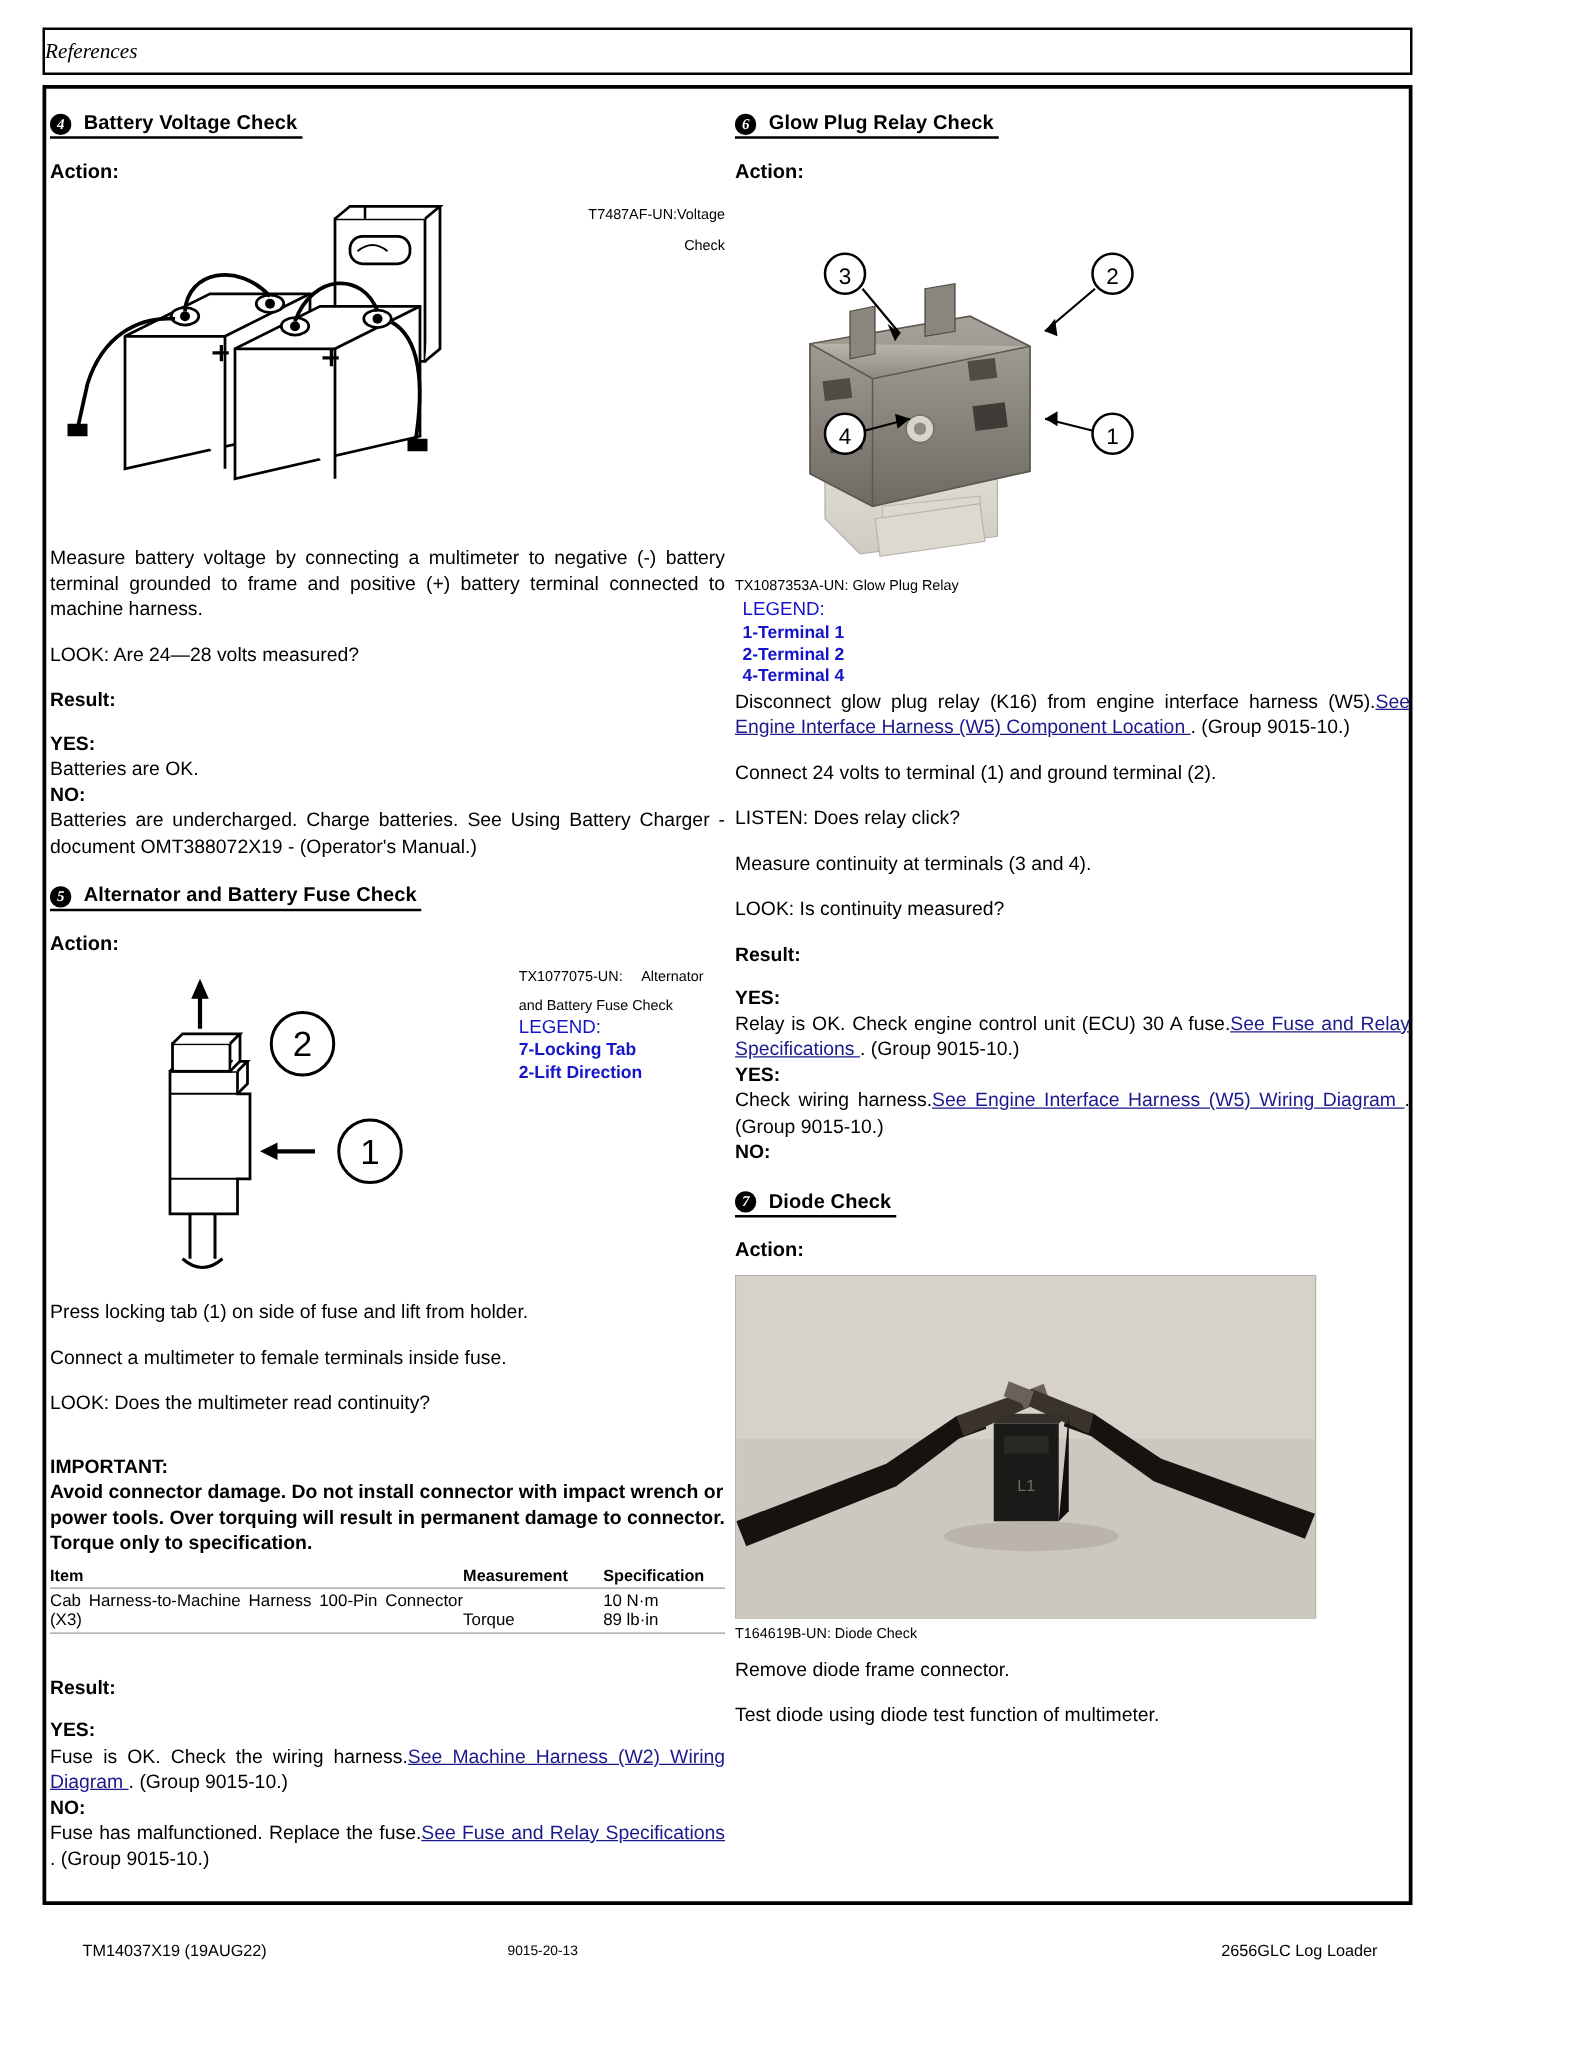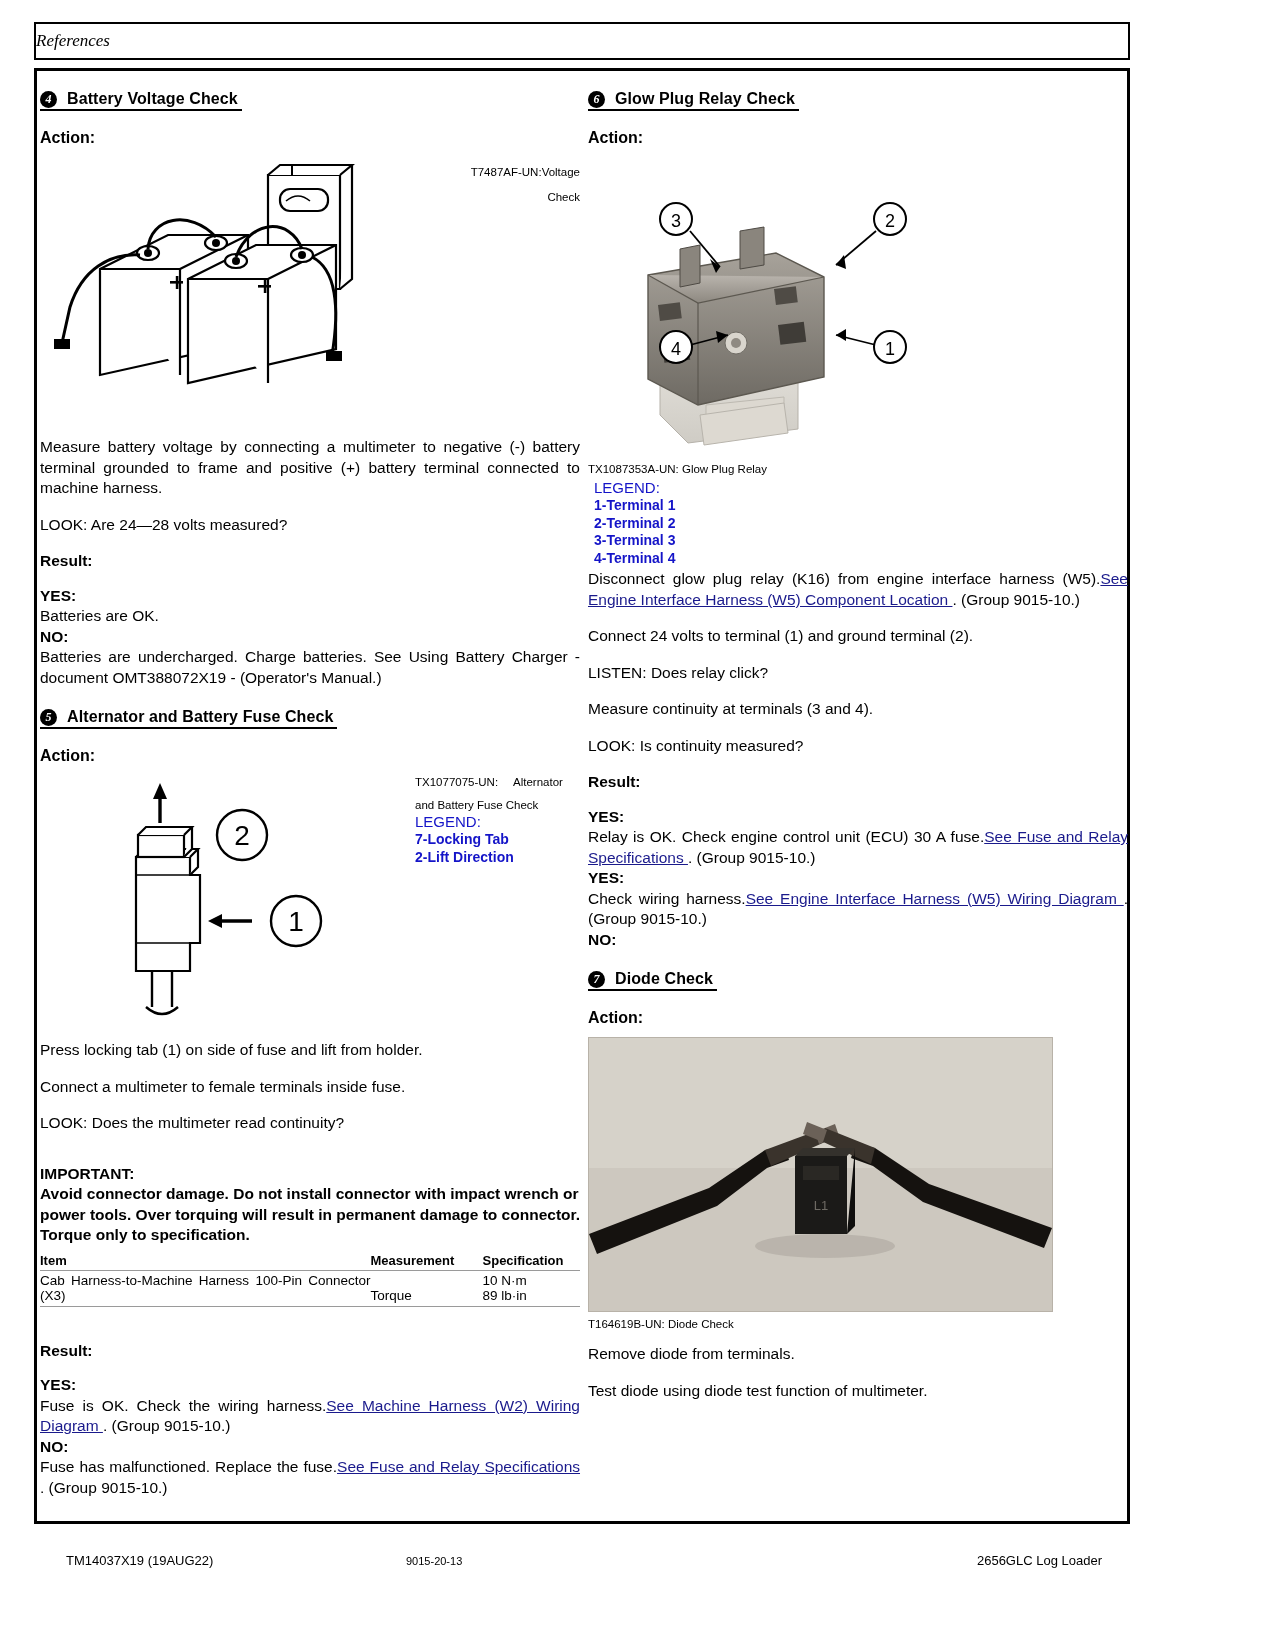--- a/index.html
+++ b/index.html
@@ -483,21 +483,20 @@
           <circle cx="302" cy="190" r="16" fill="#fff" stroke="#000" stroke-width="2"></circle>
           <text x="302" y="198" font-size="18" text-anchor="middle" font-family="Liberation Sans, sans-serif">1</text>
         </g>
       </svg>
     </div>
 
     <div class="fig-caption" style="margin-bottom:2px;">TX1087353A-UN: Glow Plug Relay</div>
     <div class="legend-head" style="padding-left:6px;">LEGEND:</div>
     <div class="legend-item" style="padding-left:6px;">1-Terminal 1</div>
     <div class="legend-item" style="padding-left:6px;">2-Terminal 2</div>
-    <div class="legend-item" style="padding-left:6px;">3-Terminal 3</div>
     <div class="legend-item" style="padding-left:6px;margin-bottom:2px;">4-Terminal 4</div>
 
     <p class="body"><span>Disconnect glow plug relay (K16) from engine interface harness (W5).</span><a class="xref" href="#">See Engine Interface Harness (W5) Component Location </a><span>. (Group 9015-10.)</span></p>
 
     <p class="body nojust">Connect 24 volts to terminal (1) and ground terminal (2).</p>
     <p class="body nojust">LISTEN: Does relay click?</p>
     <p class="body nojust">Measure continuity at terminals (3 and 4).</p>
     <p class="body nojust">LOOK: Is continuity measured?</p>
 
     <div class="lbl">Result:</div>
@@ -544,21 +543,21 @@
           <rect x="214" y="128" width="36" height="14" fill="#2a2824"></rect>
           <text x="232" y="172" fill="#6e6a63" font-size="13" text-anchor="middle" font-family="Liberation Sans, sans-serif">L1</text>
         </g>
 
         <ellipse cx="236" cy="208" rx="70" ry="12" fill="#b3aea5" opacity="0.75"></ellipse>
       </svg>
     </div>
 
     <div class="cap-diode">T164619B-UN: Diode Check</div>
 
-    <p class="body nojust" style="margin-top:14px;">Remove diode from terminals.</p>
+    <p class="body nojust" style="margin-top:14px;">Remove diode frame connector.</p>
     <p class="body nojust">Test diode using diode test function of multimeter.</p>
   </div>
 
   <div class="footer">
     <div class="foot-l">TM14037X19 (19AUG22)</div>
     <div class="foot-c">9015-20-13</div>
     <div class="foot-r">2656GLC Log Loader</div>
   </div>
 
 </div>

